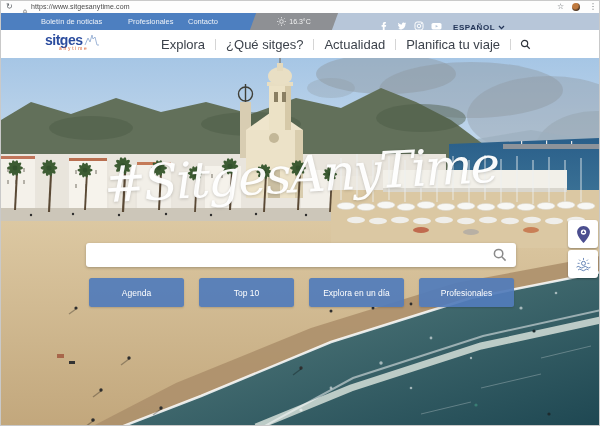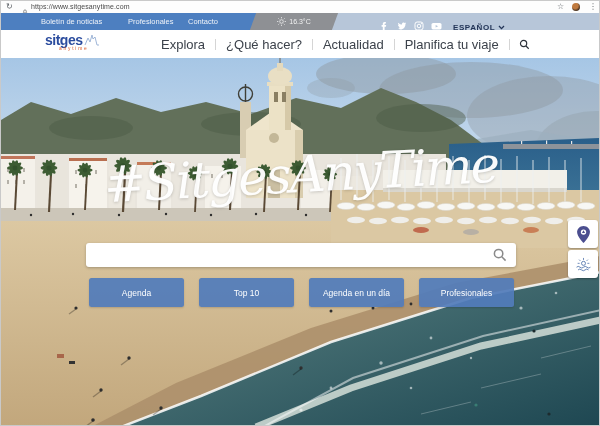--- a/index.html
+++ b/index.html
@@ -140,21 +140,21 @@
         <span class="logo-name">sitges</span>
         <svg width="16" height="14" viewBox="0 0 16 14" style="margin-left:2px">
           <path d="M1,12 L4,5 L6,9 L8,2 L9,6 L11,4 L13,12 L15,12" fill="none" stroke="#9fb6d8" stroke-width="1"></path>
         </svg>
       </div>
       <div class="logo-sub">anytime</div>
     </div>
     <div class="nav-items">
       <span class="nav-item">Explora</span>
       <span class="nav-sep"></span>
-      <span class="nav-item">¿Qué hacer?</span>
+      <span class="nav-item">¿Qué sitges?</span>
       <span class="nav-sep"></span>
       <span class="nav-item">Actualidad</span>
       <span class="nav-sep"></span>
       <span class="nav-item">Planifica tu viaje</span>
       <span class="nav-sep"></span>
       <span class="nav-search">
         <svg width="11" height="11" viewBox="0 0 12 12">
             <circle cx="5" cy="5" r="3.4" fill="none" stroke="#2e333b" stroke-width="1.3"></circle>
             <line x1="7.6" y1="7.6" x2="10.6" y2="10.6" stroke="#2e333b" stroke-width="1.3"></line>
           </svg>
@@ -405,21 +405,21 @@
       <span class="mag">
         <svg width="14" height="14" viewBox="0 0 14 14">
             <circle cx="5.6" cy="5.6" r="4.2" fill="none" stroke="#8a8a8a" stroke-width="1.5"></circle>
             <line x1="8.8" y1="8.8" x2="12.6" y2="12.6" stroke="#8a8a8a" stroke-width="1.5"></line>
           </svg>
       </span>
     </div>
 
     <div class="qbtn" style="left:88px">Agenda</div>
     <div class="qbtn" style="left:198px">Top 10</div>
-    <div class="qbtn" style="left:308px">Agenda en un día</div>
+    <div class="qbtn" style="left:308px">Explora en un día</div>
     <div class="qbtn" style="left:418px">Profesionales</div>
 
     <div class="fbtn" style="top:162px">
       <svg width="15" height="19" viewBox="0 0 28 34">
         <path d="M14,1 C7,1 2,6.5 2,12.5 C2,21 14,33 14,33 S26,21 26,12.5 C26,6.5 21,1 14,1 Z" fill="#4b4e8f"></path>
         <circle cx="14" cy="12.5" r="5" fill="#ffffff"></circle>
         <path d="M14,9 l3,5 h-6 Z" fill="#4b4e8f"></path>
       </svg>
     </div>
     <div class="fbtn" style="top:192px">

